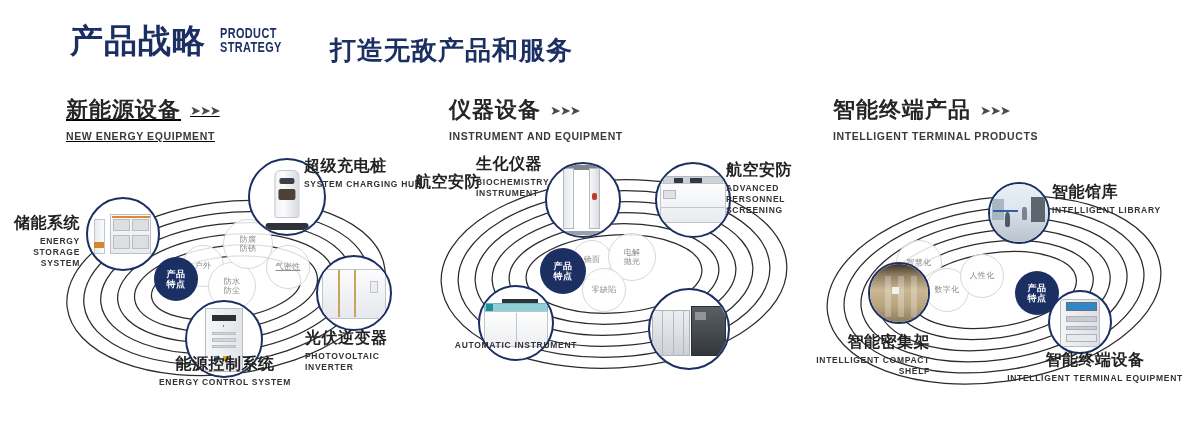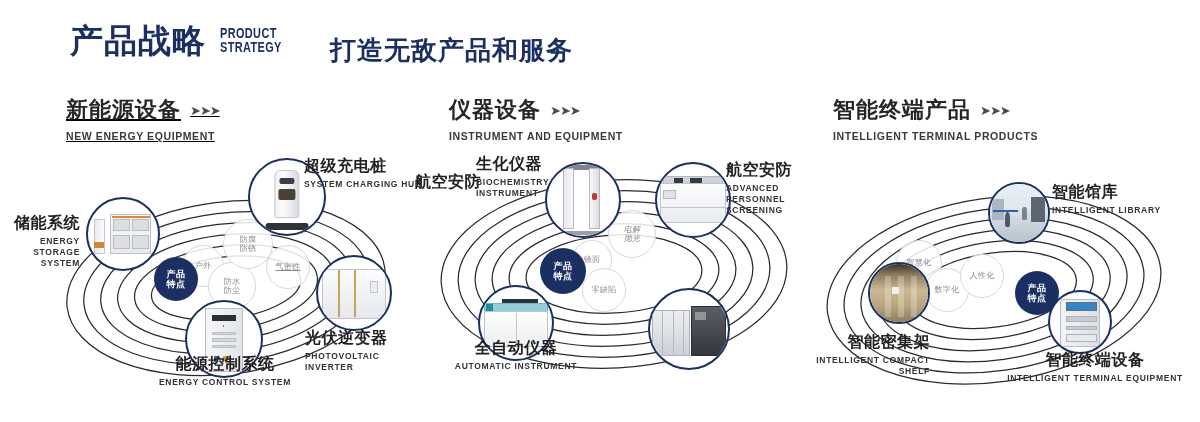--- a/index.html
+++ b/index.html
@@ -307,21 +307,21 @@
       <ellipse rx="139" ry="72"></ellipse>
       <ellipse rx="122" ry="61"></ellipse>
       <ellipse rx="105" ry="50"></ellipse>
       <ellipse rx="88" ry="39"></ellipse>
     </g>
   </svg>
 
   <div class="bub" style="left:162px; top:90px; width:40px; height:40px;">
     <span>镜面</span>
   </div>
-  <div class="bub" style="left:198px; top:60px; width:48px; height:48px;font-style:italic;">
+  <div class="bub" style="left:198px; top:83px; width:48px; height:48px;">
     <span><span>电解</span><br><span>抛光</span></span>
   </div>
   <div class="bub" style="left:172px; top:118px; width:44px; height:44px;">
     <span>零缺陷</span>
   </div>
 
   <div class="badge" style="left:130px; top:98px; width:46px; height:46px;">
     <span><span>产品</span><br><span>特点</span></span>
   </div>
 
@@ -361,21 +361,20 @@
   <div class="node" style="left:68px; top:135px; width:76px; height:76px;">
     <div class="ph">
       <div class="ai-dark"></div>
       <div class="ai-teal"></div>
       <div class="ai-body"></div>
       <div class="dev" style="left:50%; top:36%; width:1px; height:46%; background:#c2c6cc;"></div>
       <div class="dev" style="left:8%; top:24%; width:10%; height:9%; background:#1f8f99;"></div>
     </div>
   </div>
   <div class="cap c" style="left:27px; top:188px; width:158px;">
-    <div class="cn">全自动仪器</div>
     <div class="en">AUTOMATIC INSTRUMENT</div>
   </div>
 
   <div class="node" style="left:238px; top:138px; width:82px; height:82px;">
     <div class="ph">
       <div class="ed-l"></div>
       <div class="ed-v" style="left:16%; top:26%; height:58%;"></div>
       <div class="ed-v" style="left:29%; top:26%; height:58%;"></div>
       <div class="ed-v" style="left:42%; top:26%; height:58%;"></div>
       <div class="ed-r"></div>

